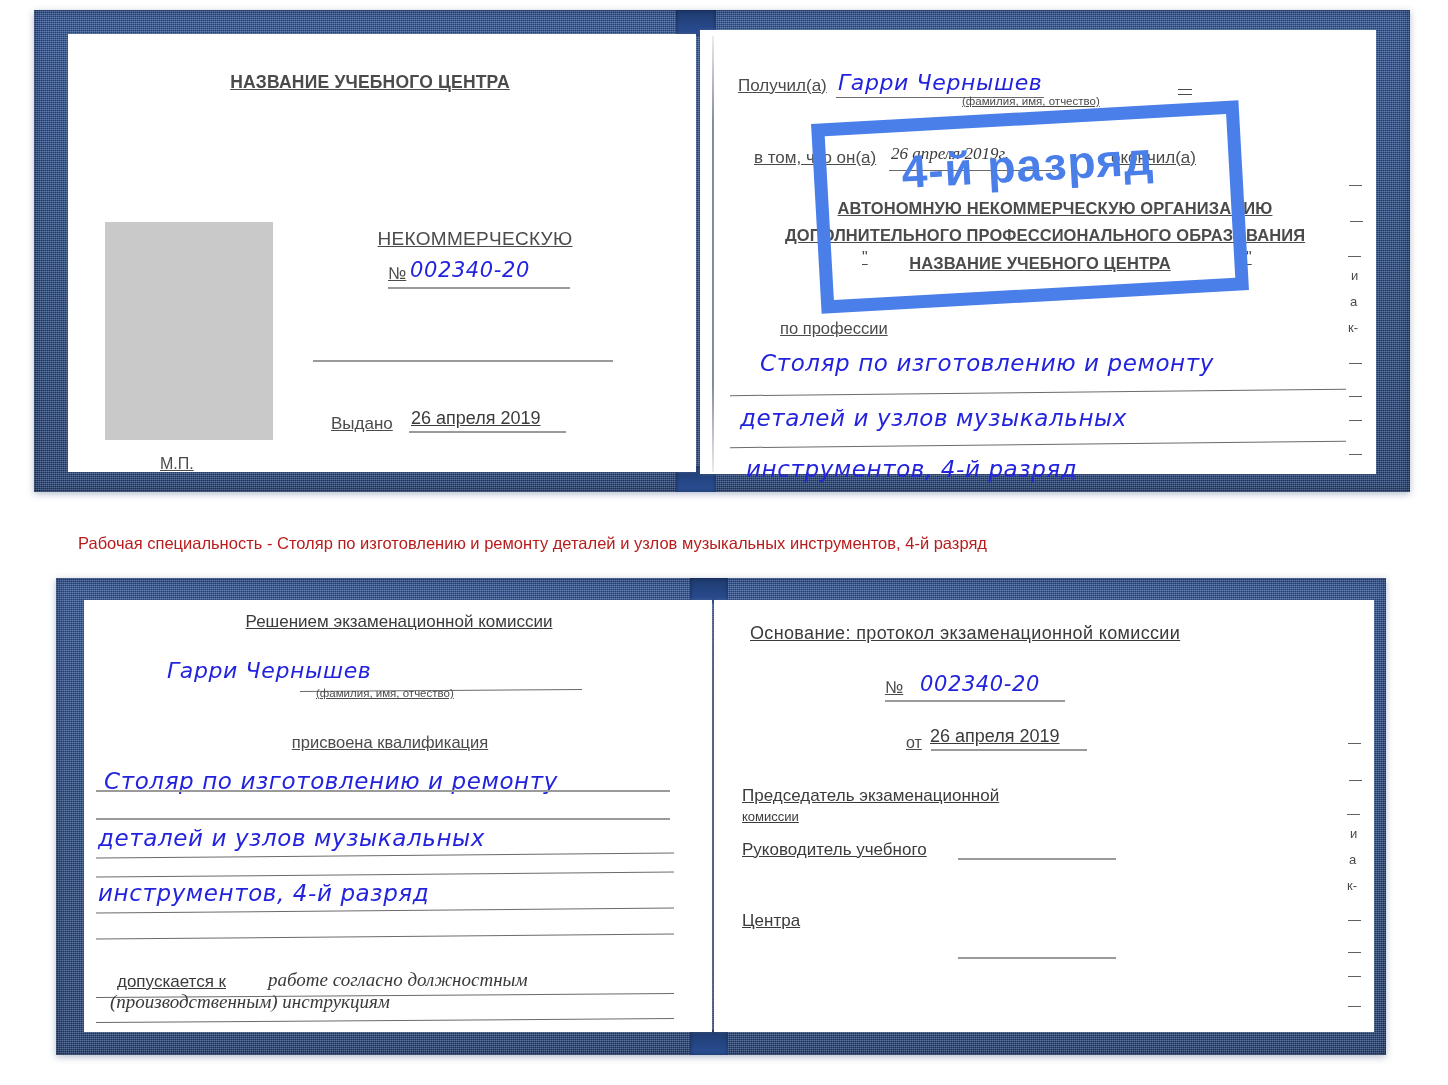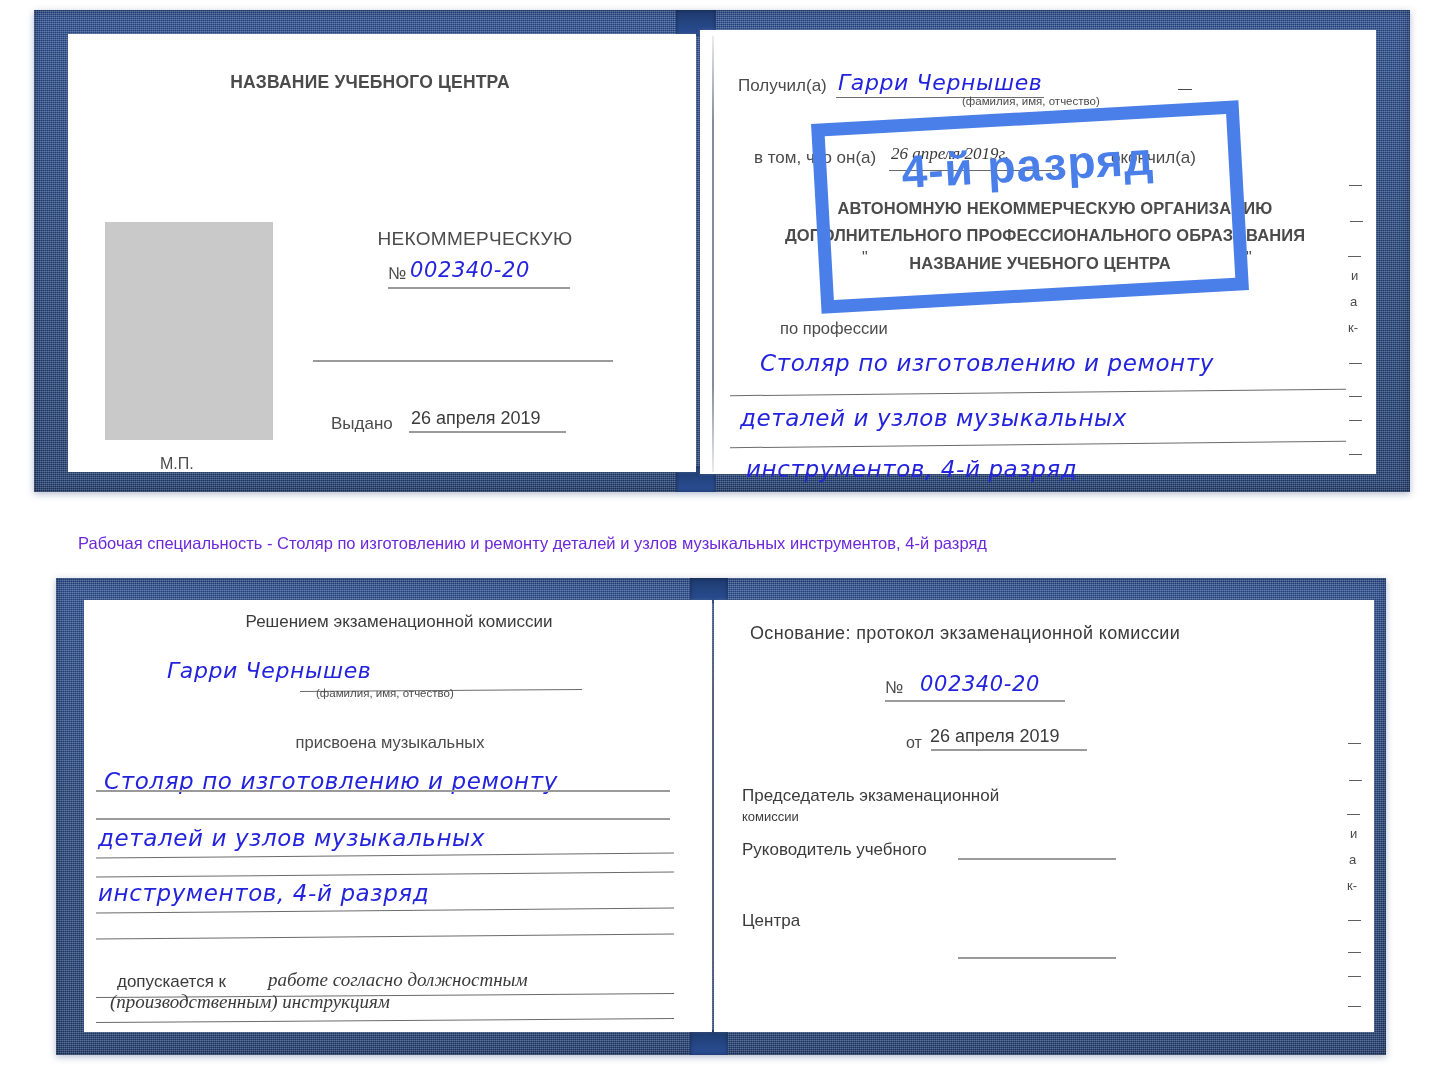--- a/index.html
+++ b/index.html
@@ -52,20 +52,21 @@
     background: linear-gradient(180deg, #1e3b6e, #2b4f96);
     box-shadow: inset 0 0 4px rgba(0,0,0,.4);
   }
 
   
   .t {
     position: absolute;
     color: #4b4b4b;
     white-space: nowrap;
     line-height: 1.16;
+    text-decoration: underline;
   }
   .t.blk { color: #3b3b3b; }
   .center { text-align: center; }
   .hand {
     position: absolute;
     color: #2323dd;
     font-family: "DejaVu Sans", sans-serif;
     font-style: italic;
     font-weight: 400;
     white-space: nowrap;
@@ -111,21 +112,21 @@
     color: #4a7ee8;
     font-family: "Liberation Sans", sans-serif;
     font-weight: bold;
     font-size: 46px;
     letter-spacing: 1px;
   }
 
   
   .caption {
     position: absolute;
-    color: #6d28d9;
+    color: #b91c1c;
     font-size: 16.5px;
     line-height: 1.42;
     width: 1000px;
     white-space: normal;
   }
 
   
   .frag {
     position: absolute;
     color: #4a4a4a;
@@ -228,21 +229,21 @@
     <div class="sheet" style="left:84px; top:600px; width:628px; height:432px;"></div>
     <div class="sheet" style="left:714px; top:600px; width:660px; height:432px;"></div>
     <div class="gutter" style="left:712px; top:604px; height:426px;"></div>
 
     <div class="t blk center" style="left:121px; top:612px; width:556px; font-size:17px;">Решением экзаменационной комиссии</div>
 
     <div class="hand" style="left:167px; top:658px; font-size:22px;">Гарри Чернышев</div>
     <div class="rule dark" style="left:300px; top:690px; width:282px; transform:rotate(-0.4deg);"></div>
     <div class="t" style="left:316px; top:687px; font-size:11.5px;">(фамилия, имя, отчество)</div>
 
-    <div class="t center" style="left:190px; top:733px; width:400px; font-size:16.5px;">присвоена музыкальных</div>
+    <div class="t center" style="left:190px; top:733px; width:400px; font-size:16.5px;">присвоена квалификация</div>
 
     <div class="hand" style="left:104px; top:768px; font-size:23px;">Столяр по изготовлению и ремонту</div>
     <div class="rule" style="left:96px; top:790px; width:574px; height:2px;"></div>
     <div class="rule" style="left:96px; top:818px; width:574px; height:2px;"></div>
 
     <div class="hand" style="left:98px; top:825px; font-size:23px;">деталей и узлов музыкальных</div>
     <div class="rule dark" style="left:96px; top:855px; width:578px; transform:rotate(-0.5deg);"></div>
     <div class="rule dark" style="left:96px; top:874px; width:578px; transform:rotate(-0.5deg);"></div>
 
     <div class="hand" style="left:98px; top:880px; font-size:23px;">инструментов, 4-й разряд</div>

